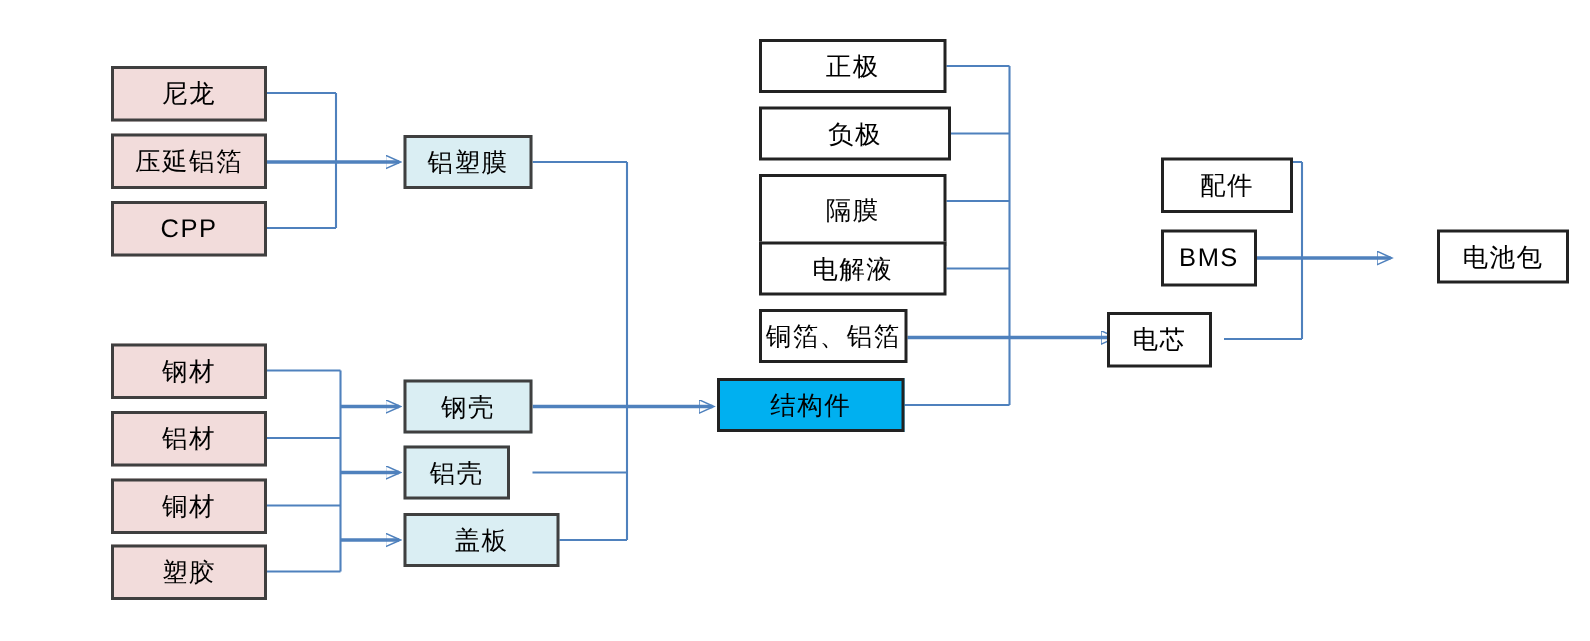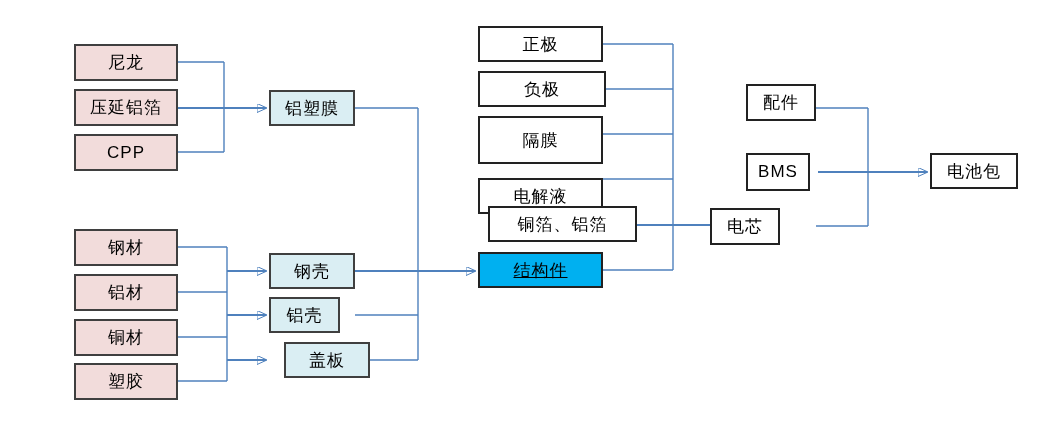--- a/index.html
+++ b/index.html
@@ -43,25 +43,25 @@
     border:2px solid var(--box-border);
     text-align:right;
   }
   .node.lightblue{
     background:var(--lightblue-fill);
     border:2px solid var(--box-border);
   }
   .node.white{
     background:var(--white-fill);
     border:2px solid var(--dark-border);
+    margin-left:28px;
   }
   .node.highlight{
     background:var(--highlight-fill);
     border:2px solid var(--dark-border);
-    text-decoration:underline;
   }
 </style>
 </head>
 <body>
 
 <div class="diagram">
 
   <svg class="connectors" width="1060" height="427" viewBox="0 0 1060 427" xmlns="http://www.w3.org/2000/svg">
     <defs>
       <marker id="arrow" markerUnits="userSpaceOnUse" markerWidth="11" markerHeight="10" refX="9" refY="4.5" orient="auto">
@@ -107,28 +107,28 @@
   <div class="node pink" style="left:74px;top:89px;width:104px;height:37px">压延铝箔</div>
   <div class="node pink" style="left:74px;top:134px;width:104px;height:37px">CPP</div>
   <div class="node pink" style="left:74px;top:229px;width:104px;height:37px">钢材</div>
   <div class="node pink" style="left:74px;top:274px;width:104px;height:37px">铝材</div>
   <div class="node pink" style="left:74px;top:319px;width:104px;height:37px">铜材</div>
   <div class="node pink" style="left:74px;top:363px;width:104px;height:37px">塑胶</div>
 
   <div class="node lightblue" style="left:269px;top:90px;width:86px;height:36px">铝塑膜</div>
   <div class="node lightblue" style="left:269px;top:253px;width:86px;height:36px">钢壳</div>
   <div class="node lightblue" style="left:269px;top:297px;width:71px;height:36px">铝壳</div>
-  <div class="node lightblue" style="left:284px;top:342px;width:86px;height:36px">盖板</div>
+  <div class="node lightblue" style="left:269px;top:342px;width:104px;height:36px">盖板</div>
 
   <div class="node white" style="left:478px;top:26px;width:125px;height:36px">正极</div>
   <div class="node white" style="left:478px;top:71px;width:128px;height:36px">负极</div>
   <div class="node white" style="left:478px;top:116px;width:125px;height:48px">隔膜</div>
-  <div class="node white" style="left:478px;top:178px;width:125px;height:36px">电解液</div>
-  <div class="node white" style="left:488px;top:206px;width:149px;height:36px">铜箔、铝箔</div>
+  <div class="node white" style="left:478px;top:161px;width:125px;height:36px">电解液</div>
+  <div class="node white" style="left:478px;top:206px;width:99px;height:36px">铜箔、铝箔</div>
   <div class="node highlight" style="left:478px;top:252px;width:125px;height:36px">结构件</div>
 
-  <div class="node white" style="left:746px;top:84px;width:70px;height:37px">配件</div>
+  <div class="node white" style="left:746px;top:105px;width:88px;height:37px">配件</div>
   <div class="node white" style="left:746px;top:153px;width:64px;height:38px">BMS</div>
   <div class="node white" style="left:710px;top:208px;width:70px;height:37px">电芯</div>
 
   <div class="node white" style="left:930px;top:153px;width:88px;height:36px">电池包</div>
 
 </div>
 
 </body></html>

